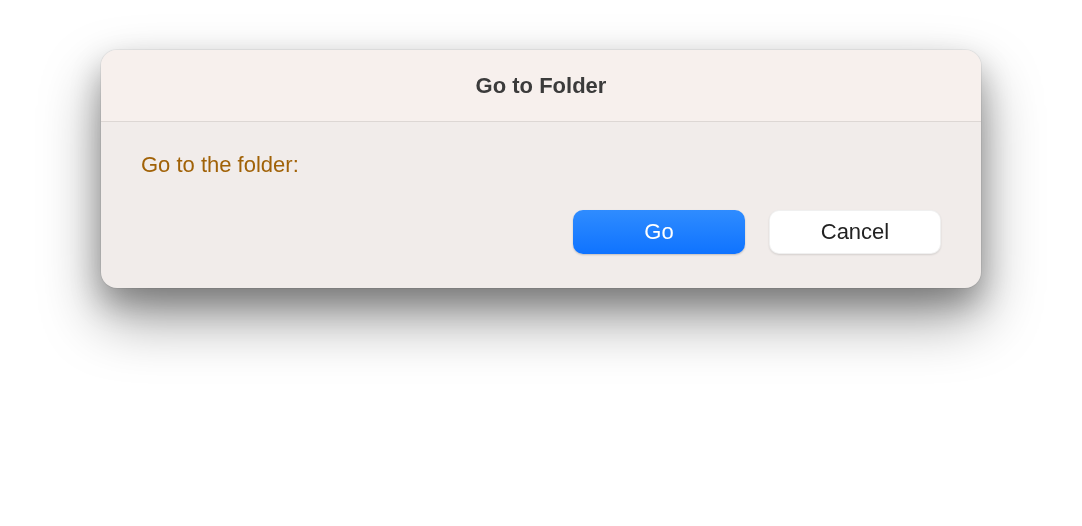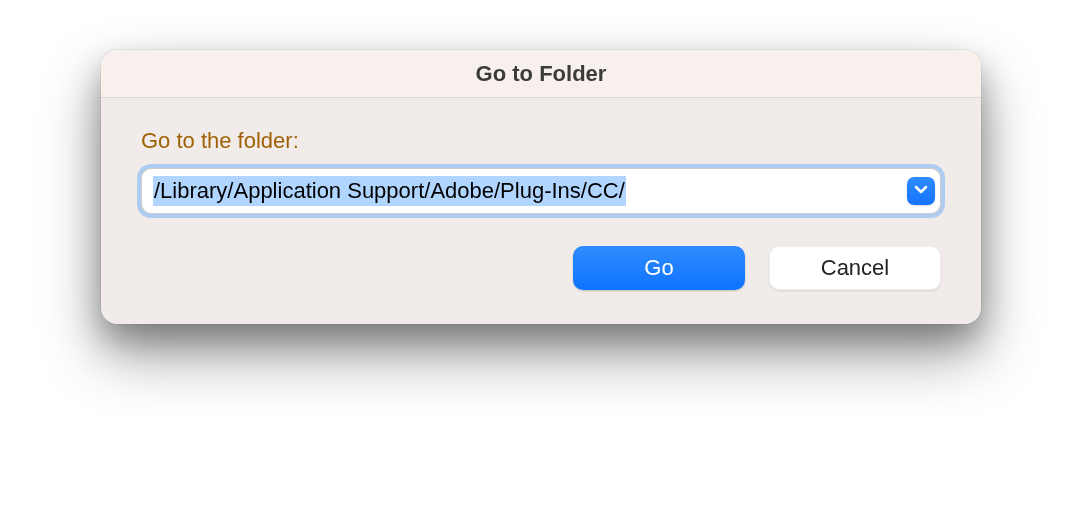--- a/index.html
+++ b/index.html
@@ -18,21 +18,21 @@
       padding-top: 50px;
     }
     .dialog {
       width: 880px;
       border-radius: 16px;
       background: #f1ecea;
       box-shadow: 0 30px 60px rgba(0,0,0,0.4), 0 15px 30px rgba(0,0,0,0.25), 0 0 0 1px rgba(0,0,0,0.05);
       overflow: hidden;
     }
     .titlebar {
-      height: 48px;
+      height: 72px;
       background: #f7f0ed;
       border-bottom: 1px solid rgba(0,0,0,0.1);
       display: flex;
       align-items: center;
       justify-content: center;
     }
     .title {
       font-size: 22px;
       font-weight: 700;
       color: #3b3b3b;
@@ -118,28 +118,18 @@
   </style>
 </head>
 <body>
 
 <div class="dialog">
   <div class="titlebar">
     <div class="title">Go to Folder</div>
   </div>
   <div class="content">
     <div class="label">Go to the folder:</div>
-    <div class="combo-wrap">
-      <span class="combo-text">/Library/Application Support/Adobe/Plug-Ins/CC/</span>
-      <div class="combo-dropdown">
-        <span>
-          <svg viewBox="0 0 14 14">
-              <polyline points="2,5 7,10 12,5"></polyline>
-            </svg>
-        </span>
-      </div>
-    </div>
     <div class="buttons">
       <div class="btn btn-go">Go</div>
       <div class="btn btn-cancel">Cancel</div>
     </div>
   </div>
 </div>
 
 </body></html>

